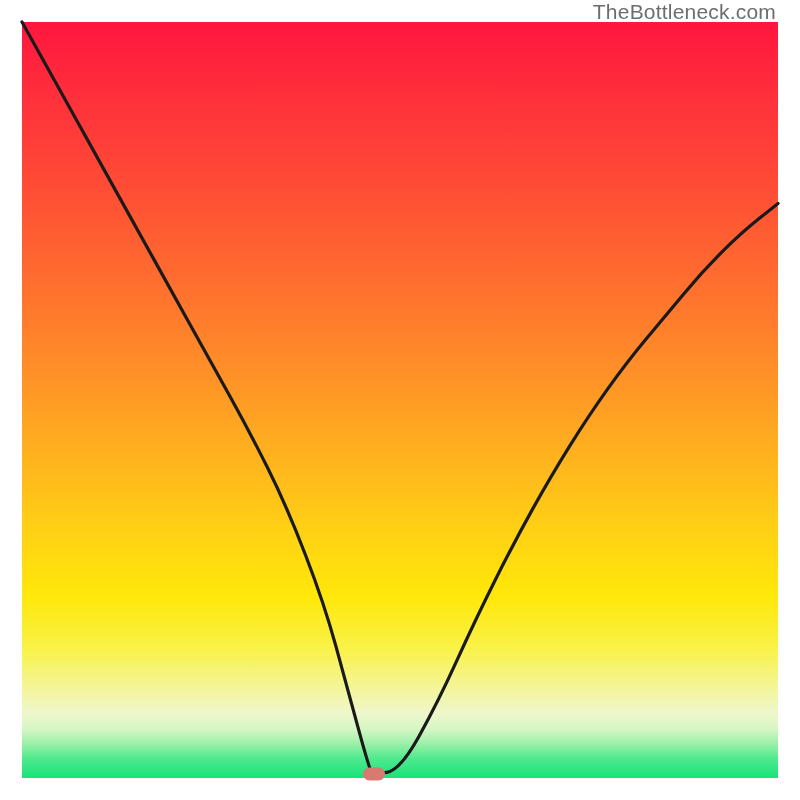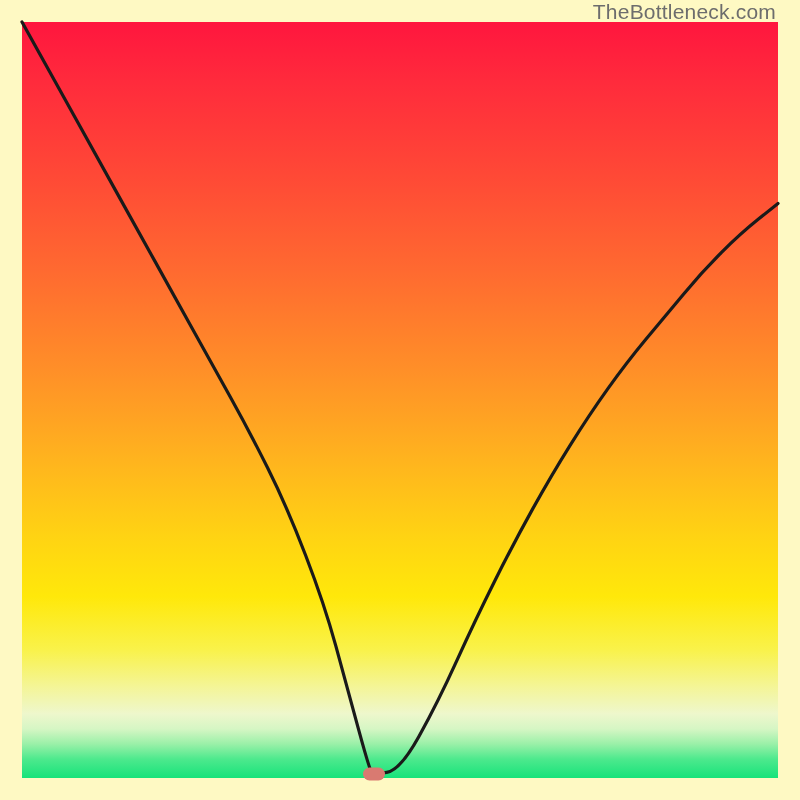--- a/index.html
+++ b/index.html
@@ -8,21 +8,21 @@
     width: 800px;
     height: 800px;
     background: #000;
     overflow: hidden;
     font-family: Arial, Helvetica, sans-serif;
   }
   .frame {
     position: relative;
     width: 800px;
     height: 800px;
-    background: #fef9c3;
+    background: #ffffff;
   }
   .plot-area {
     position: absolute;
     left: 22px;
     top: 22px;
     width: 756px;
     height: 756px;
     
     background: linear-gradient(to bottom,
       #ff163e 0%,

